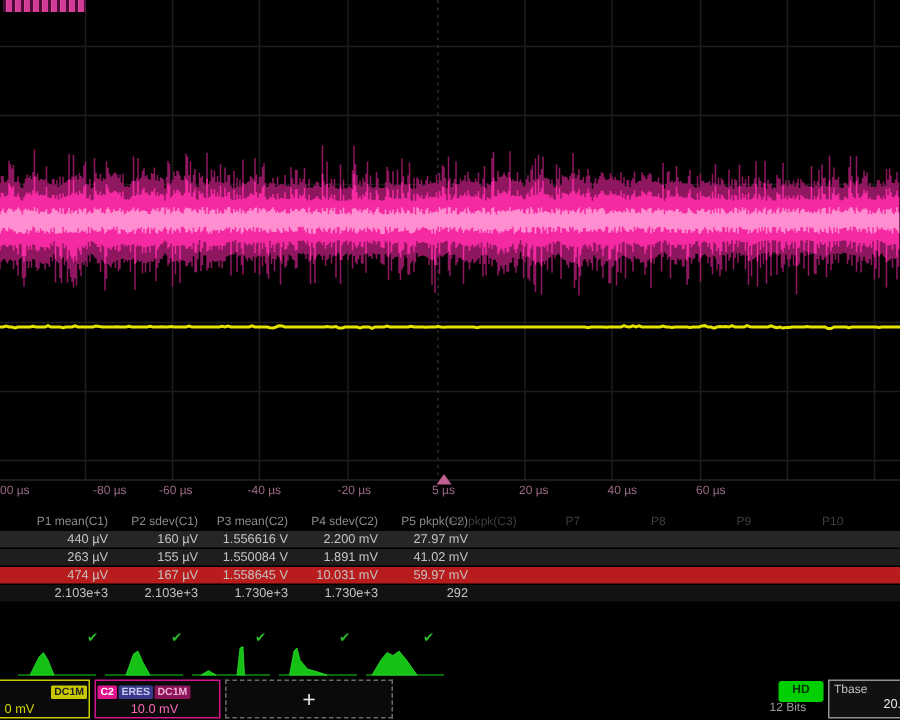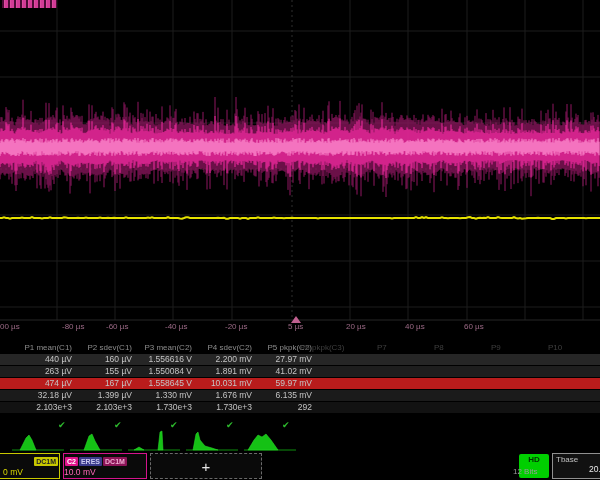--- a/index.html
+++ b/index.html
@@ -28,24 +28,24 @@
   .descbox{position:absolute;top:453px;height:26px;background:#0a0a0a;box-sizing:border-box;font-size:8px;}
   #c1box{left:-34px;width:94px;border:1px solid #c9c900;}
   #c2box{left:63px;width:84px;border:1px solid #d4148c;}
   .drow{display:flex;align-items:center;height:12px;gap:1px;padding:1px 1px 0 1px;}
   .badge{height:9px;line-height:9px;padding:0 2px;border-radius:1px;font-size:7px;font-weight:bold;}
   .c1badge{background:#c8c800;color:#222;margin-left:auto;}
   .c2lab{background:#e0148c;color:#fff;}
   .eres{background:#3a3a8c;color:#c9c9ee;}
   .c2badge{background:#8c1458;color:#f0b0d4;}
   .c1val{color:#d8d800;text-align:center;font-size:8.5px;}
-  .c2val{color:#ff6ab8;text-align:left;padding-right:4px;font-size:8.5px;}
+  .c2val{color:#ff6ab8;text-align:center;padding-right:4px;font-size:8.5px;}
   #addbox{left:150px;width:112px;border:1px dashed #6a6a6a;color:#e8e8e8;
           display:flex;align-items:center;justify-content:center;font-size:15px;}
-  #hdbadge{position:absolute;left:519px;top:454px;width:30px;height:24px;line-height:11px;
+  #hdbadge{position:absolute;left:519px;top:454px;width:30px;height:14px;line-height:11px;
            background:#00cf00;color:#003300;font-size:8px;font-weight:bold;text-align:center;border-radius:2px;}
   #hdbits{position:absolute;left:513px;top:467px;width:42px;text-align:left;font-size:8px;color:#9a9a9a;}
   #tbasebox{position:absolute;left:552px;top:453px;width:70px;height:26px;border:1px solid #909090;
             background:#111;box-sizing:border-box;}
   #tbasebox .tlab{display:block;font-size:8px;color:#c0c0c0;padding:1px 0 0 3px;}
   #tbasebox .tval{display:block;font-size:8.5px;color:#e8e8e8;text-align:right;padding-right:4px;}
 </style>
 </head>
 <body>
 
@@ -122,27 +122,20 @@
       <span class="mcell">1.891 mV</span>
       <span class="mcell">41.02 mV</span>
     </div>
     <div class="mrow bg4">
       <span class="mcell">474 µV</span>
       <span class="mcell">167 µV</span>
       <span class="mcell">1.558645 V</span>
       <span class="mcell">10.031 mV</span>
       <span class="mcell">59.97 mV</span>
     </div>
-    <div class="mrow bg5">
-      <span class="mcell">32.18 µV</span>
-      <span class="mcell">1.399 µV</span>
-      <span class="mcell">1.330 mV</span>
-      <span class="mcell">1.676 mV</span>
-      <span class="mcell">6.135 mV</span>
-    </div>
     <div class="mrow bg6">
       <span class="mcell">2.103e+3</span>
       <span class="mcell">2.103e+3</span>
       <span class="mcell">1.730e+3</span>
       <span class="mcell">1.730e+3</span>
       <span class="mcell">292</span>
     </div>
     <div class="chkrow">
       <span class="chk" style="left:58px">✔</span>
       <span class="chk" style="left:114px">✔</span>

